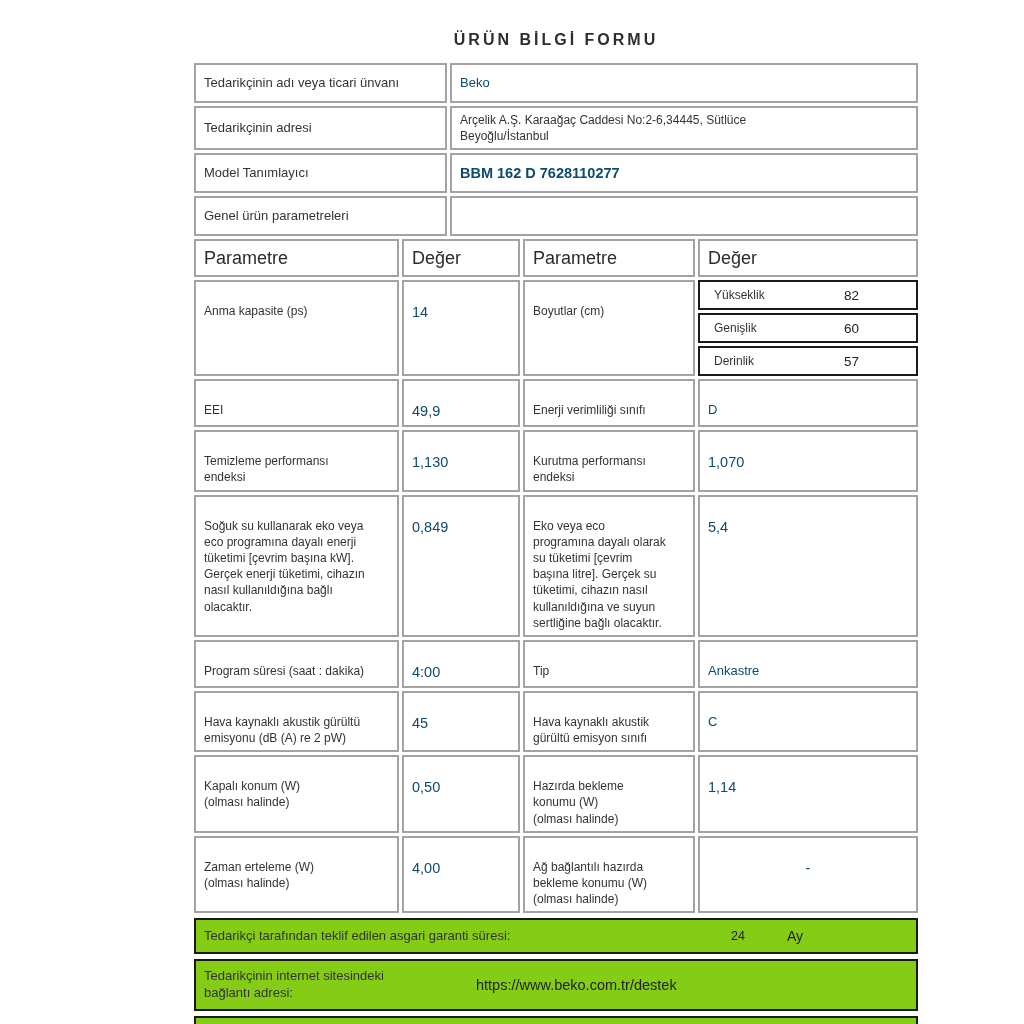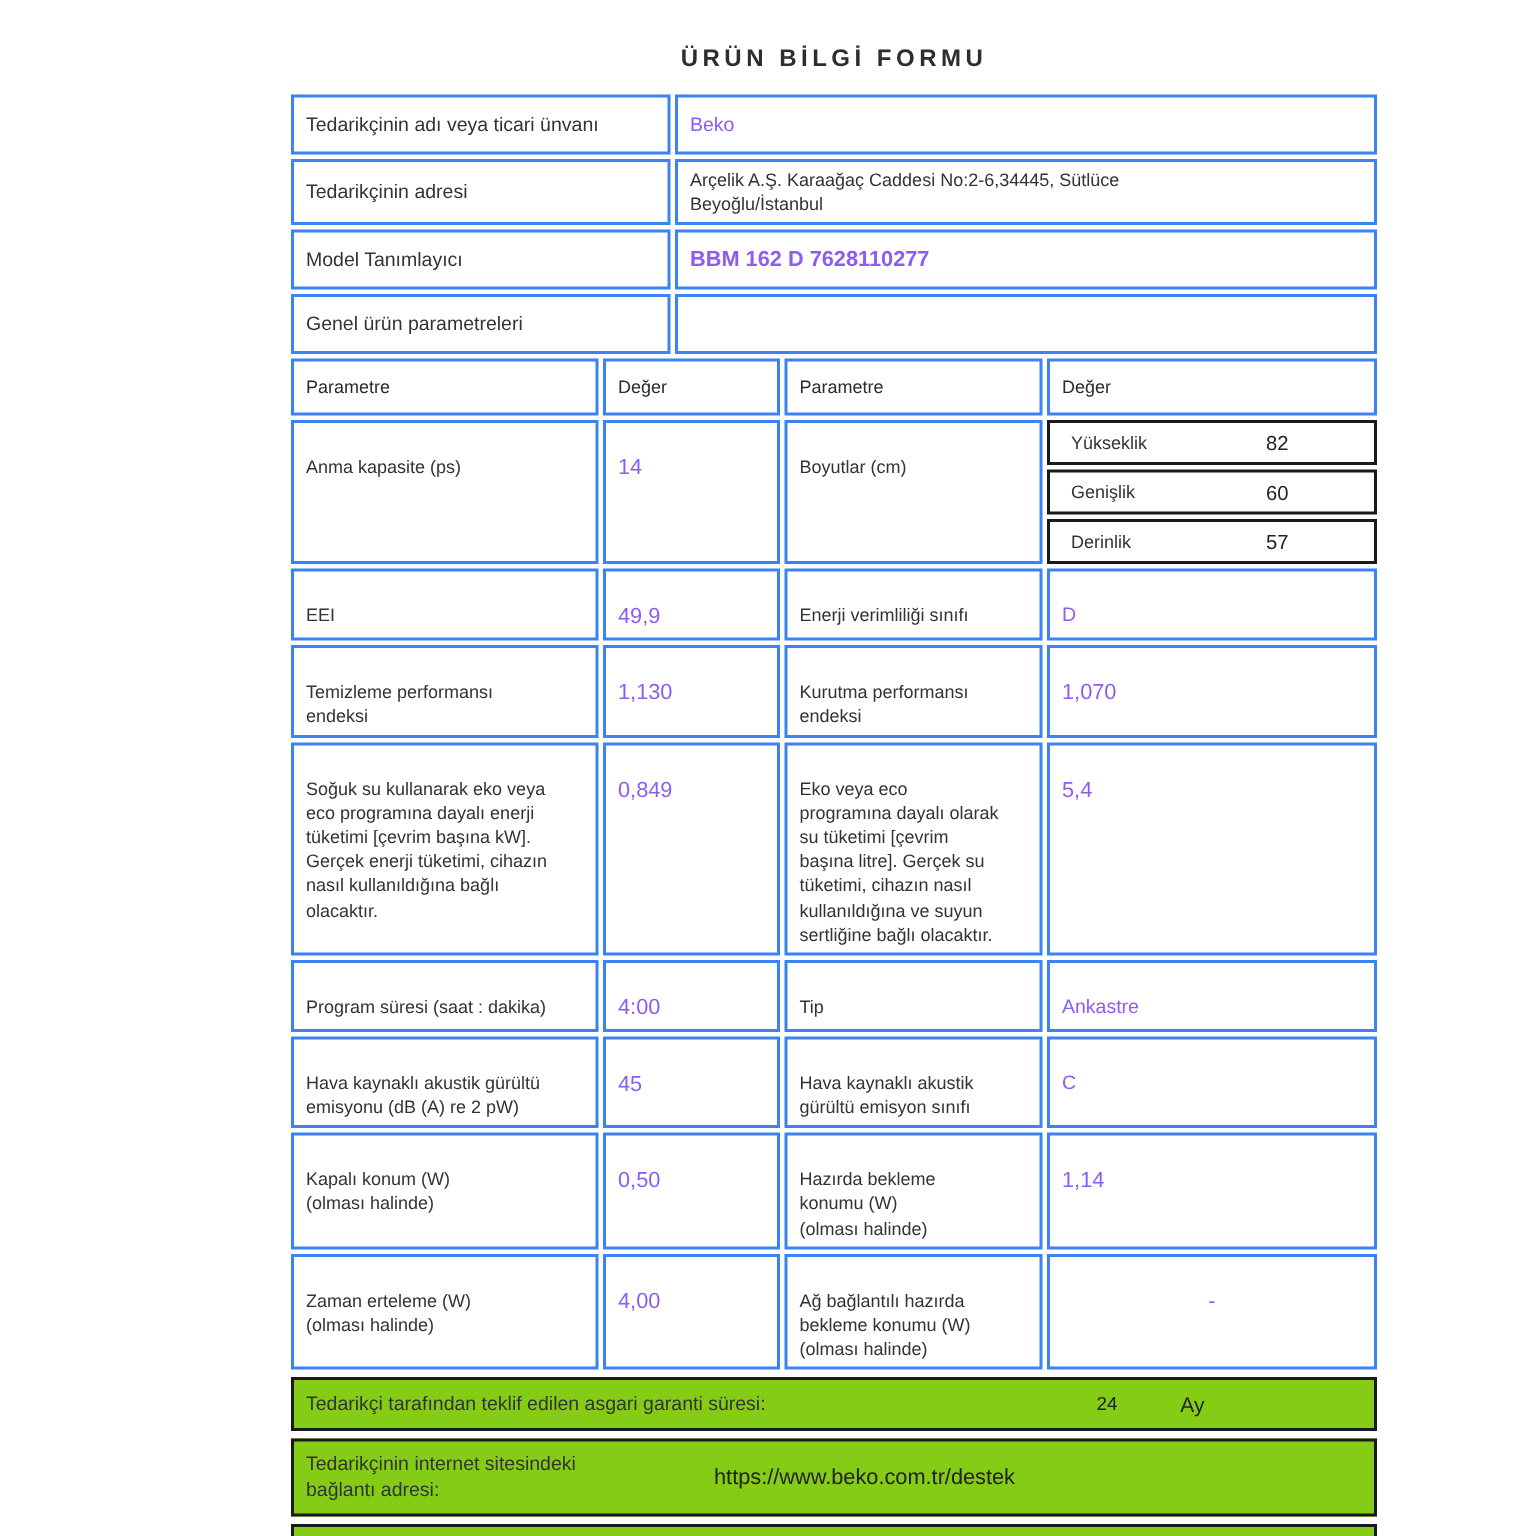--- a/index.html
+++ b/index.html
@@ -14,34 +14,34 @@
     font-weight: 600;
     letter-spacing: 3px;
     color: #2e2e2e;
     margin-bottom: 14px;
     white-space: nowrap;
   }
 
   .row { display: flex; gap: 3px; margin-bottom: 3px; }
 
   .cell {
-    border: 2px solid #3b82f6;
+    border: 2px solid #a3a3a3;
     background: #fff;
     display: flex;
     align-items: center;
     padding: 4px 8px;
     overflow: hidden;
   }
 
   
   .row.va-top .cell { align-items: flex-start; padding-top: 21px; }
 
   .label { font-size: 12px; color: #333; line-height: 1.35; white-space: pre-line; }
   .label-md { font-size: 13px; color: #333; line-height: 1.3; white-space: pre-line; }
-  .value { font-size: 14.5px; color: #8b5cf6; line-height: 1.3; white-space: pre-line; }
+  .value { font-size: 14.5px; color: #0c4a6e; line-height: 1.3; white-space: pre-line; }
   .value-sm { font-size: 13px; }
   .bold { font-weight: bold; }
 
   
   .c-top-label { width: 253px; flex: none; }
   .c-top-value { flex: 1; }
 
   
   .c1 { width: 205px; flex: none; }
   .c2 { width: 118px; flex: none; }
@@ -50,21 +50,21 @@
 
   
   .h40 .cell { min-height: 40px; }
   .h38 .cell { min-height: 38px; }
   .h46 .cell { min-height: 46px; }
   .h56 .cell { min-height: 56px; }
   .h54 .cell { min-height: 54px; }
   .h96 .cell { min-height: 96px; }
   .h140 .cell { min-height: 140px; }
 
-  .header-cell .label { font-size: 12px; color: #2b2b2b; }
+  .header-cell .label { font-size: 18px; color: #2b2b2b; }
 
   
   .dim-col {
     border: none;
     padding: 0;
     display: flex;
     flex-direction: column;
     gap: 3px;
     min-height: 96px;
   }

